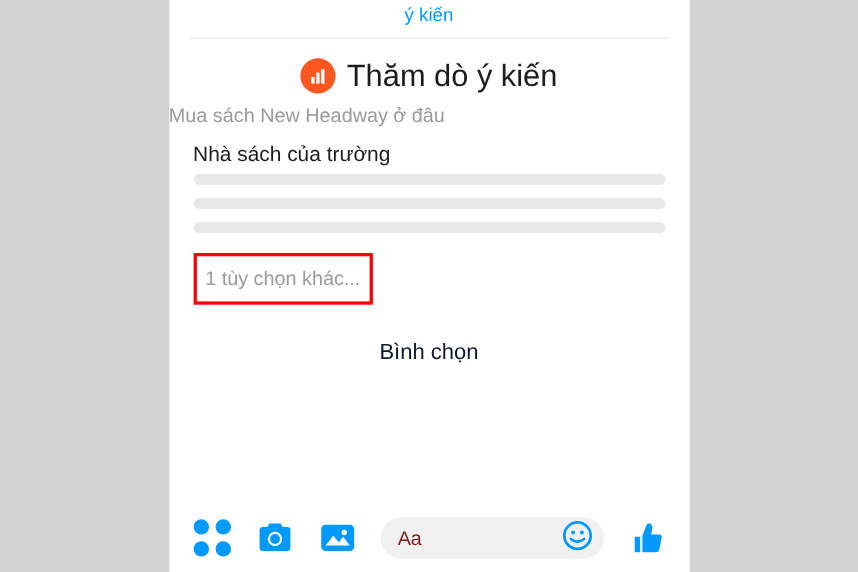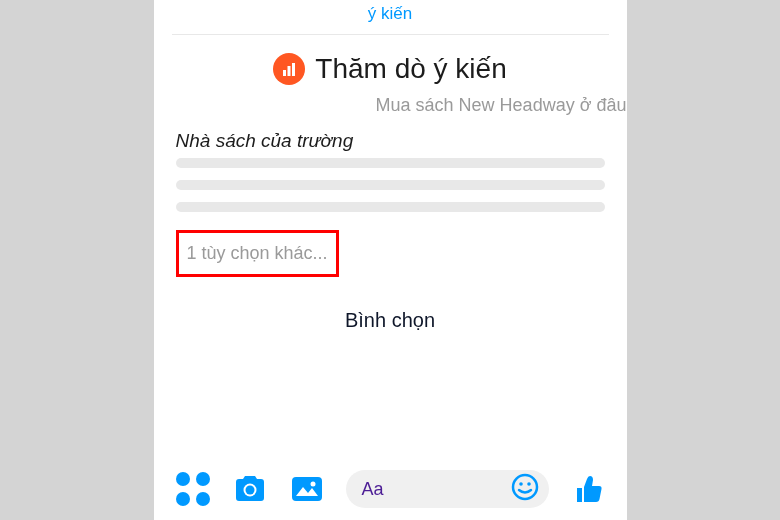--- a/index.html
+++ b/index.html
@@ -44,31 +44,30 @@
       align-items: center;
       justify-content: center;
     }
     .poll-icon svg { display: block; }
     .poll-title {
       font-size: 28px;
       color: #1c1c1c;
       font-weight: 400;
     }
     .poll-question {
-      text-align: right;
+      text-align: left;
       color: #9a9a9a;
       font-size: 18px;
       padding: 4px 0 14px 0;
     }
     .options-wrap {
       padding: 0 22px;
     }
     .option {
       margin-bottom: 12px;
-      font-style: italic;
     }
     .option-text {
       font-size: 19px;
       color: #1c1c1c;
       padding-bottom: 6px;
     }
     .option-bar {
       height: 10px;
       background: #e8e8e8;
       border-radius: 5px;
@@ -117,21 +116,21 @@
       flex: 1;
       background: #f0f0f0;
       border-radius: 22px;
       height: 38px;
       display: flex;
       align-items: center;
       padding: 0 10px 0 16px;
       gap: 8px;
     }
     .input-placeholder {
-      color: #4c1d95;
+      color: #7f1d1d;
       font-size: 18px;
       flex: 1;
     }
     .emoji-btn {
       color: #0099ff;
     }
   </style>
 </head>
 <body>
 

